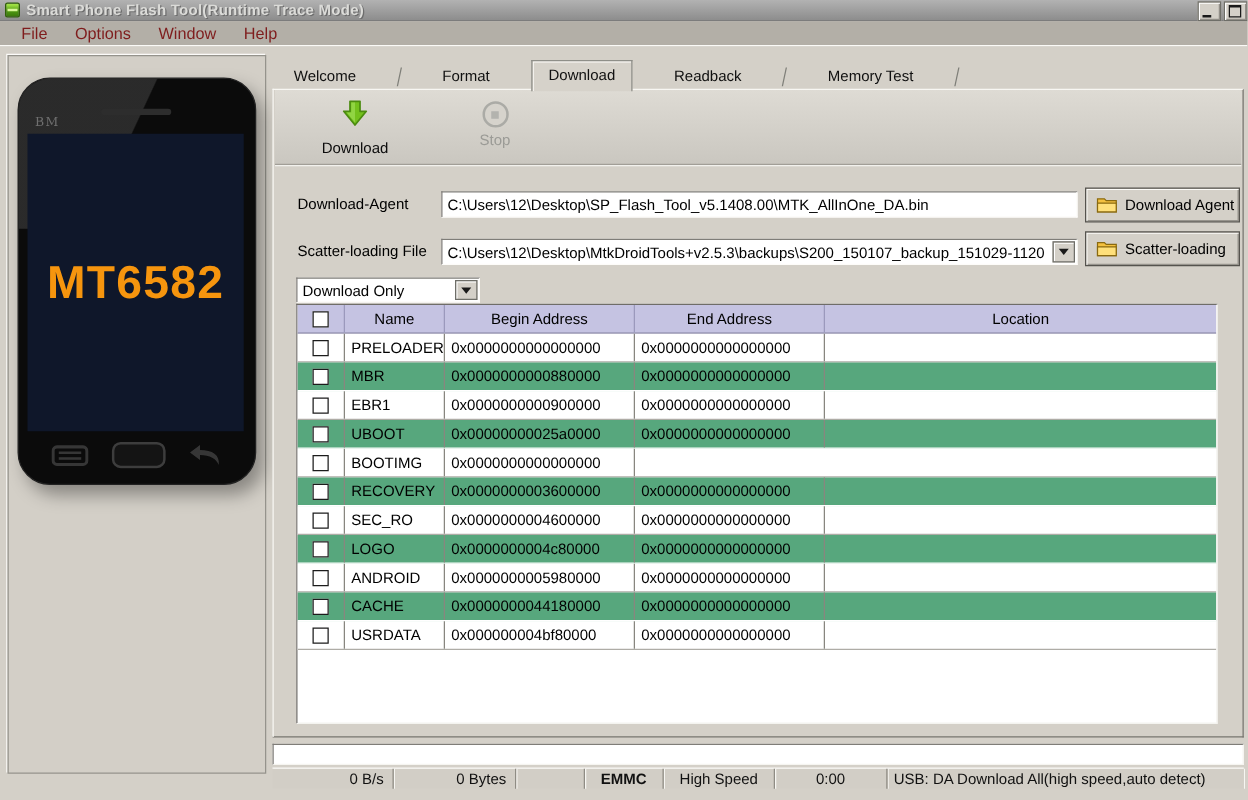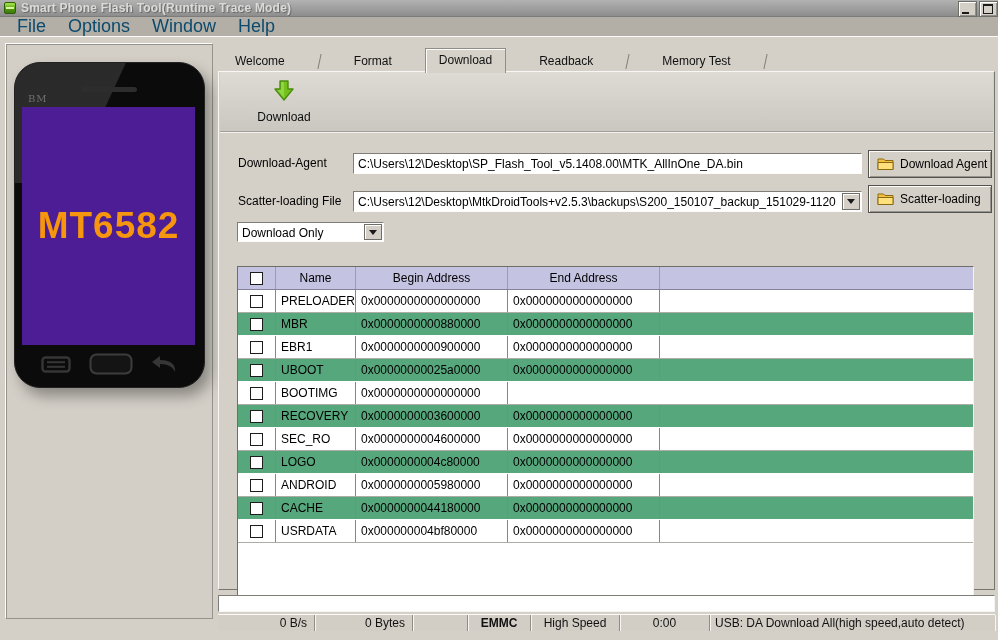--- a/index.html
+++ b/index.html
@@ -26,37 +26,37 @@
     box-shadow:inset 1px 1px 0 #fff, inset -1px -1px 0 #928f88;position:relative;}
   .winbtn.min::after{content:"";position:absolute;left:3px;bottom:2px;width:7px;height:2px;background:#1a1a1a;}
   .winbtn.max::after{content:"";position:absolute;left:3px;top:2px;width:8px;height:7px;
     border:1px solid #1a1a1a;border-top-width:2px;}
   
   .menubar{
     position:absolute;left:0;top:17px;width:998px;height:20px;
     background:#b3afa7;border-bottom:1px solid #fbfaf7;
     display:flex;align-items:center;gap:0;padding-left:6px;box-sizing:border-box;
   }
-  .menu-item{font-size:18px;color:#0c4a6e;padding:0 11px;cursor:default;}
+  .menu-item{font-size:13px;color:#7f1d1d;padding:0 11px;cursor:default;}
   
   .left-panel{
     position:absolute;left:6px;top:44px;width:205px;height:573px;
     background:#d3cfc7;border:1px solid #95938c;box-shadow:-1px -1px 0 #fdfcfa;
   }
   .phone{
     position:absolute;left:7px;top:17px;width:189px;height:324px;
     background:#0b0b0b;border:1px solid #222;border-radius:26px;
     box-shadow:6px 8px 14px rgba(0,0,0,.35);overflow:hidden;
   }
   .phone-gloss{position:absolute;left:0;top:0;width:100%;height:120px;
     background:linear-gradient(115deg,rgba(255,255,255,.13) 0%,rgba(255,255,255,.13) 45%,rgba(255,255,255,0) 45.5%);}
   .phone-brand{position:absolute;left:13px;top:30px;font-family:"DejaVu Serif",serif;
     font-size:10px;color:#6f6f6f;letter-spacing:1px;}
   .phone-speaker{position:absolute;left:66px;top:24px;width:56px;height:5px;border-radius:3px;background:#2d2d2d;}
-  .phone-screen{position:absolute;left:7px;top:44px;width:173px;height:238px;background:#4c1d95;
+  .phone-screen{position:absolute;left:7px;top:44px;width:173px;height:238px;background:#0f172a;
     display:flex;align-items:center;justify-content:center;}
   .phone-chip{color:#f6950e;font-weight:bold;font-size:37px;letter-spacing:1px;}
   .phone-nav{position:absolute;left:0;bottom:10px;width:100%;height:26px;
     display:flex;align-items:center;justify-content:space-between;padding:0 26px;box-sizing:border-box;}
   .nav-ico{opacity:.85;}
   
   .tabs{position:absolute;left:222px;top:50px;height:22px;display:flex;align-items:flex-end;font-size:12px;color:#101010;gap:20px;}
   .tab{padding:3px 13px 4px;position:relative;cursor:default;}
   .tab-sep{width:1px;height:15px;background:#7e7e78;transform:skewX(-12deg);margin:0 1px 3px;}
   .tab.active{
@@ -99,21 +99,21 @@
   .combo-arrow::after{content:"";width:0;height:0;border:4px solid transparent;border-top:5px solid #1a1a1a;margin-top:4px;}
   .browse-btn{
     position:absolute;left:649px;width:124px;height:28px;box-sizing:border-box;
     background:#d4d0c8;border:1px solid #55534e;
     box-shadow:inset 1px 1px 0 #fdfcf9, inset -1px -1px 0 #97948d;
     display:flex;align-items:center;justify-content:flex-start;gap:6px;
     font-size:12px;color:#000;padding-left:8px;cursor:pointer;
   }
   
   .grid{
-    position:absolute;left:18px;top:194px;width:737px;height:336px;background:#fff;
+    position:absolute;left:18px;top:171px;width:737px;height:336px;background:#fff;
     box-sizing:border-box;border:1px solid;border-color:#6f6d68 #f4f3ef #f4f3ef #6f6d68;
     overflow:hidden;
   }
   .g-head{display:flex;height:22px;background:#c5c3e2;border-bottom:1px solid #84819f;font-size:12px;color:#000;}
   .g-head .cell{display:flex;align-items:center;justify-content:center;border-right:1px solid #9b99bc;box-sizing:border-box;}
   .g-row{display:flex;height:23px;font-size:12px;color:#000;background:#fff;border-bottom:1px solid #aeaca6;box-sizing:border-box;}
   .g-row.green{background:#57a77d;border-bottom:1px solid #fff;}
   .g-row .cell{display:flex;align-items:center;border-right:1px solid #88867f;box-sizing:border-box;padding-left:5px;}
   .g-row .cell.c-check, .g-head .cell.c-check{justify-content:center;padding-left:0;}
   .c-check{width:38px;flex:none;}
@@ -194,20 +194,26 @@
 <div class="page">
 
   <div class="toolbar">
     <div class="tool-btn tool-download">
       <svg width="24" height="24" viewBox="0 0 24 24">
         <polygon points="8,2 16,2 16,10 21,10 12,21 3,10 8,10" fill="#74c11d" stroke="#4c8c10" stroke-width="1.4" stroke-linejoin="round"></polygon>
         <polygon points="9,3 12,3 12,19 5.5,11 9,11" fill="#98d94e" opacity="0.8"></polygon>
       </svg>
       <div class="lbl">Download</div>
     </div>
+    <div class="tool-btn tool-stop">
+      <div class="stop-circle">
+          <div class="stop-square"></div>
+        </div>
+      <div class="lbl">Stop</div>
+    </div>
   </div>
 
   <div class="f-label" style="left:19px;top:81px;">Download-Agent</div>
   <div class="field" style="left:134px;top:81px;width:509px;height:21px;">C:\Users\12\Desktop\SP_Flash_Tool_v5.1408.00\MTK_AllInOne_DA.bin</div>
   <div class="browse-btn" style="top:78px;">
     <svg width="17" height="13" viewBox="0 0 17 13">
       <path d="M1 3 L1 11.5 L16 11.5 L16 2.5 L8 2.5 L6.5 1 L1 1 Z" fill="#f4c13f" stroke="#8a6a10" stroke-width="1"></path>
       <path d="M1 4.5 L16 4.5 L16 11.5 L1 11.5 Z" fill="#ffe07a" stroke="#8a6a10" stroke-width="1"></path>
     </svg>
     <span>Download Agent</span>
@@ -232,20 +238,21 @@
   </div>
 
   <div class="grid">
     <div class="g-head">
       <div class="cell c-check">
           <span class="checkbox"></span>
         </div>
       <div class="cell c-name">Name</div>
       <div class="cell c-addr">Begin Address</div>
       <div class="cell c-addr">End Address</div>
+      <div class="cell c-loc">Location</div>
     </div>
 
     <div class="g-row">
       <div class="cell c-check">
           <span class="checkbox"></span>
         </div>
       <div class="cell c-name">PRELOADER</div>
       <div class="cell c-addr">0x0000000000000000</div>
       <div class="cell c-addr">0x0000000000000000</div>
       <div class="cell c-loc"></div>

